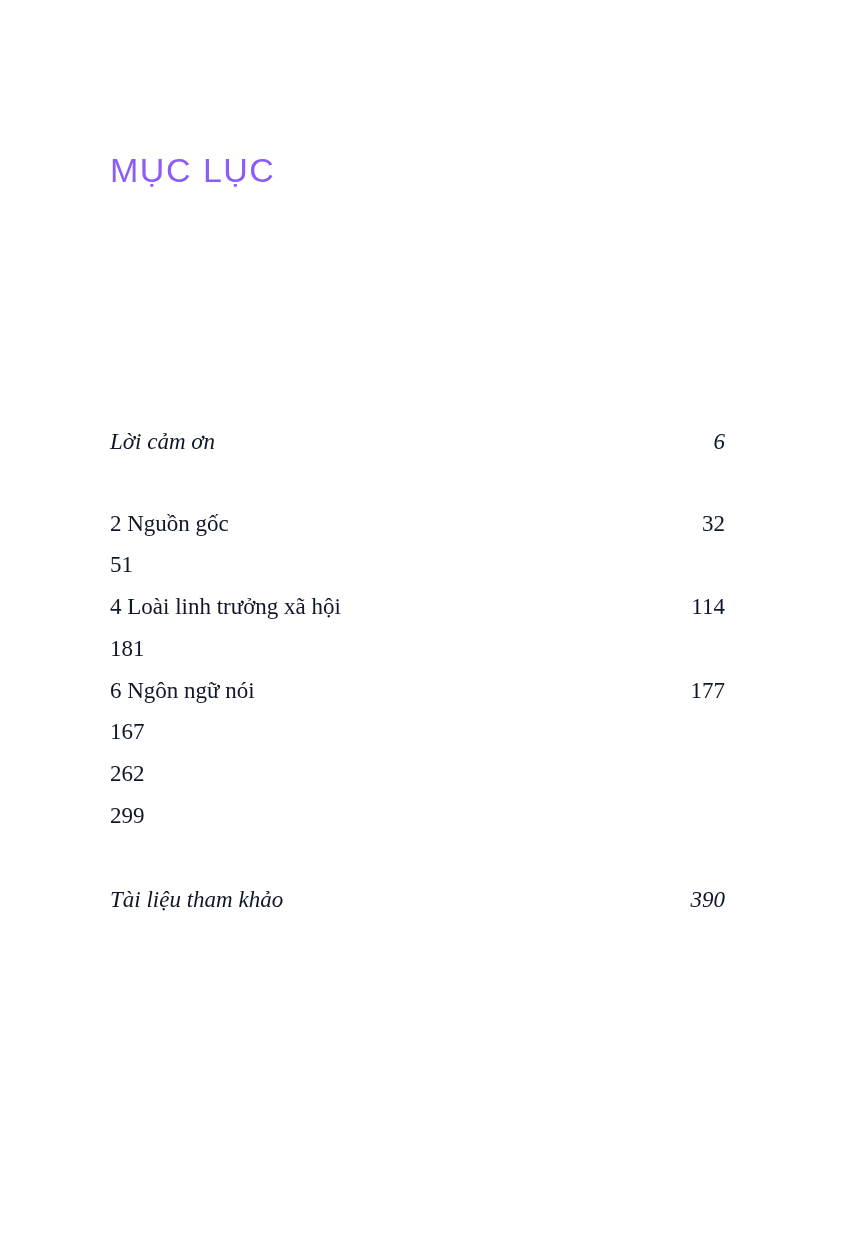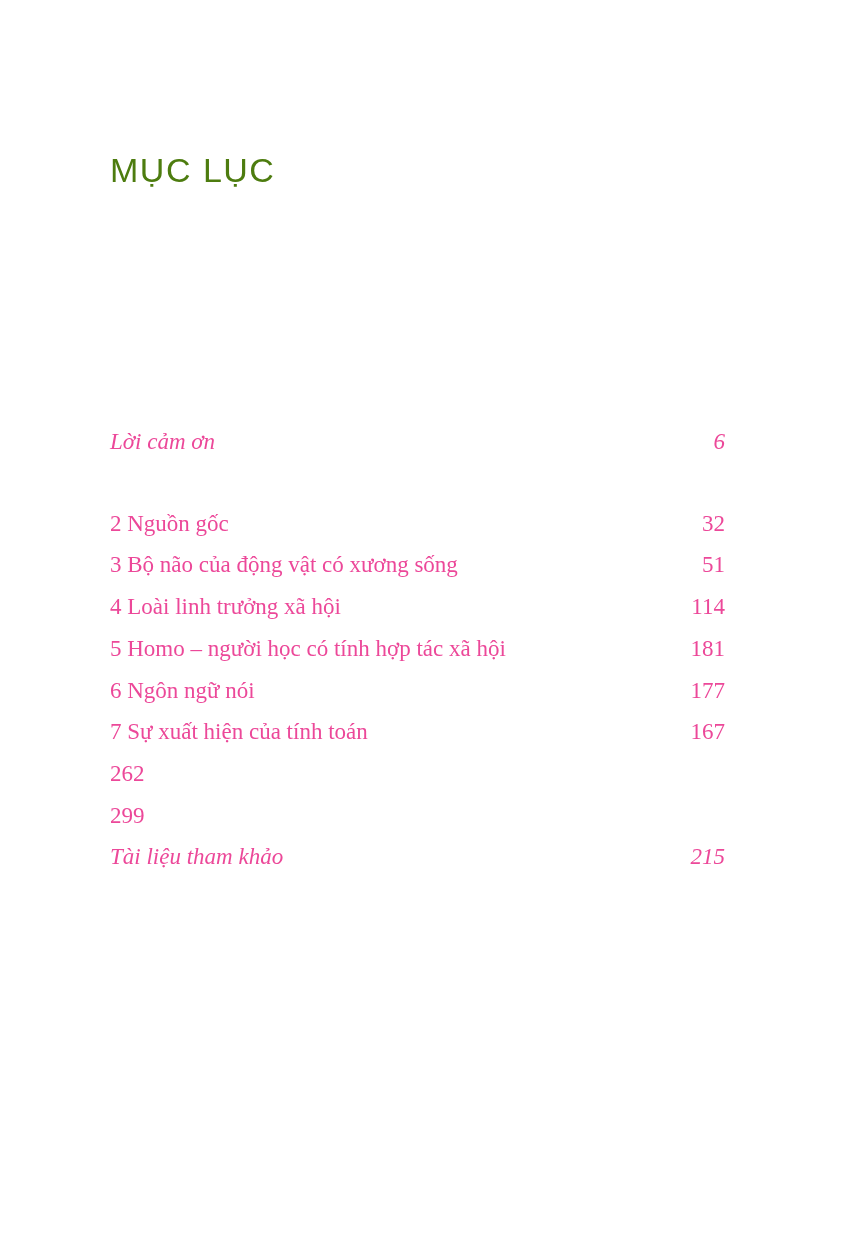--- a/index.html
+++ b/index.html
@@ -17,86 +17,83 @@
     background: #ffffff;
   }
   .toc-title {
     position: absolute;
     left: 110px;
     top: 151px;
     font-family: "Liberation Sans", sans-serif;
     font-size: 34px;
     font-weight: 500;
     letter-spacing: 1.5px;
-    color: #4d7c0f;
+    color: #8b5cf6;
   }
   .toc-list {
     position: absolute;
     left: 110px;
     top: 421px;
     width: 615px;
   }
   .toc-row {
     display: flex;
     justify-content: space-between;
     align-items: baseline;
     line-height: 41.7px;
     font-size: 23px;
-    color: #ec4899;
+    color: #0f172a;
   }
   .toc-row .label { text-align: left; }
   .toc-row .pagenum { text-align: right; }
   .toc-row.italic { font-style: italic; }
   .frontmatter { margin-bottom: 40px; }
-  .backmatter  { }
+  .backmatter  { margin-top: 43px; }
 </style>
 </head>
 <body>
 
 <div class="page">
 
   <h1 class="toc-title">MỤC LỤC</h1>
 
   <div class="toc-list">
 
     <div class="toc-row italic frontmatter">
       <span class="label">Lời cảm ơn</span>
       <span class="pagenum">6</span>
     </div>
 
     <div class="toc-row">
       <span class="label">2 Nguồn gốc</span>
       <span class="pagenum">32</span>
     </div>
     <div class="toc-row">
-      <span class="label">3 Bộ não của động vật có xương sống</span>
       <span class="pagenum">51</span>
     </div>
     <div class="toc-row">
       <span class="label">4 Loài linh trưởng xã hội</span>
       <span class="pagenum">114</span>
     </div>
     <div class="toc-row">
-      <span class="label">5 Homo – người học có tính hợp tác xã hội</span>
       <span class="pagenum">181</span>
     </div>
     <div class="toc-row">
       <span class="label">6 Ngôn ngữ nói</span>
       <span class="pagenum">177</span>
     </div>
     <div class="toc-row">
-      <span class="label">7 Sự xuất hiện của tính toán</span>
       <span class="pagenum">167</span>
     </div>
     <div class="toc-row">
       <span class="pagenum">262</span>
     </div>
     <div class="toc-row">
       <span class="pagenum">299</span>
     </div>
 
     <div class="toc-row italic backmatter">
       <span class="label">Tài liệu tham khảo</span>
-      <span class="pagenum">215</span>
+      <span class="pagenum">390</span>
     </div>
 
   </div>
 </div>
 
 </body></html>

